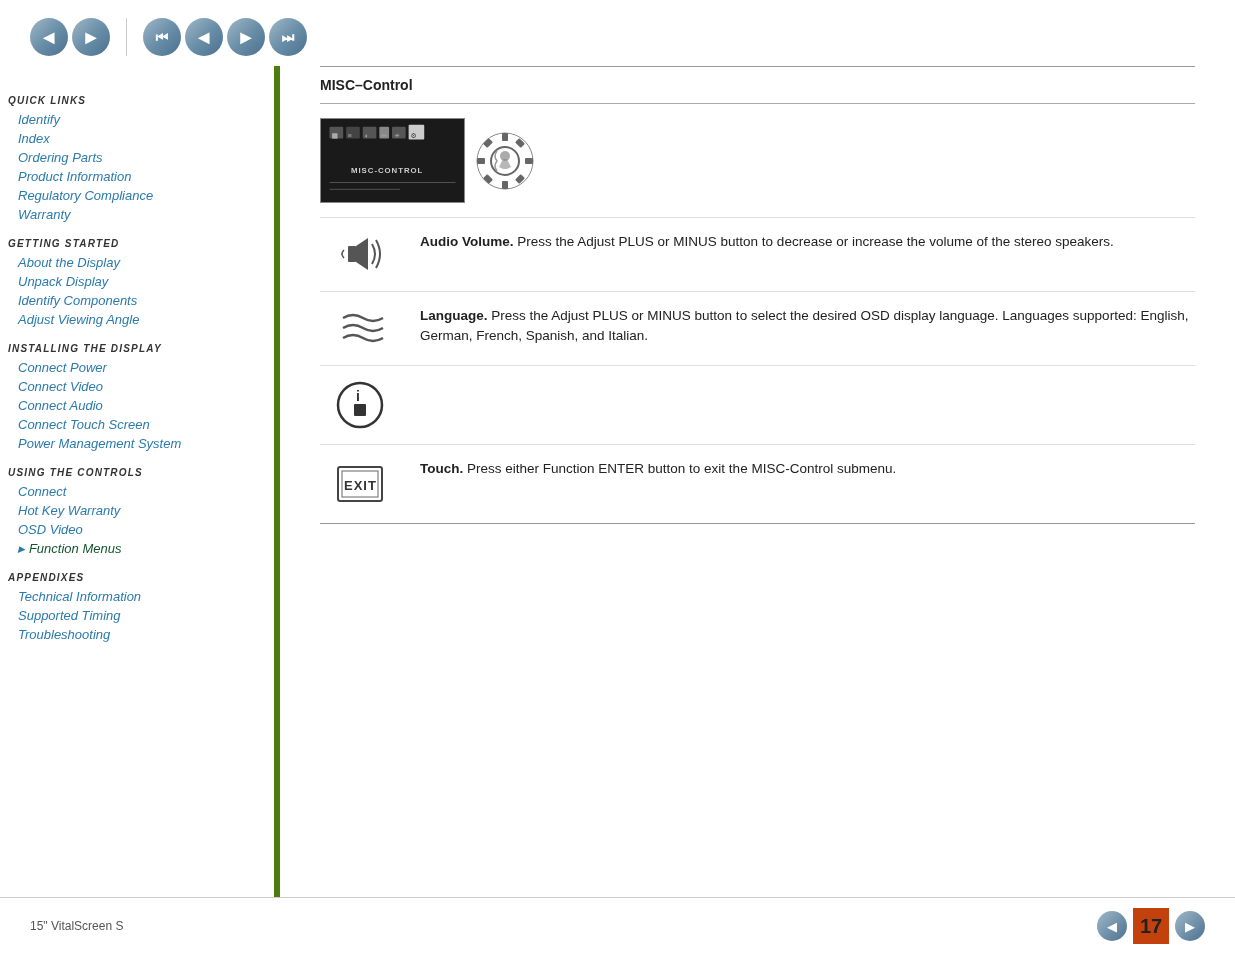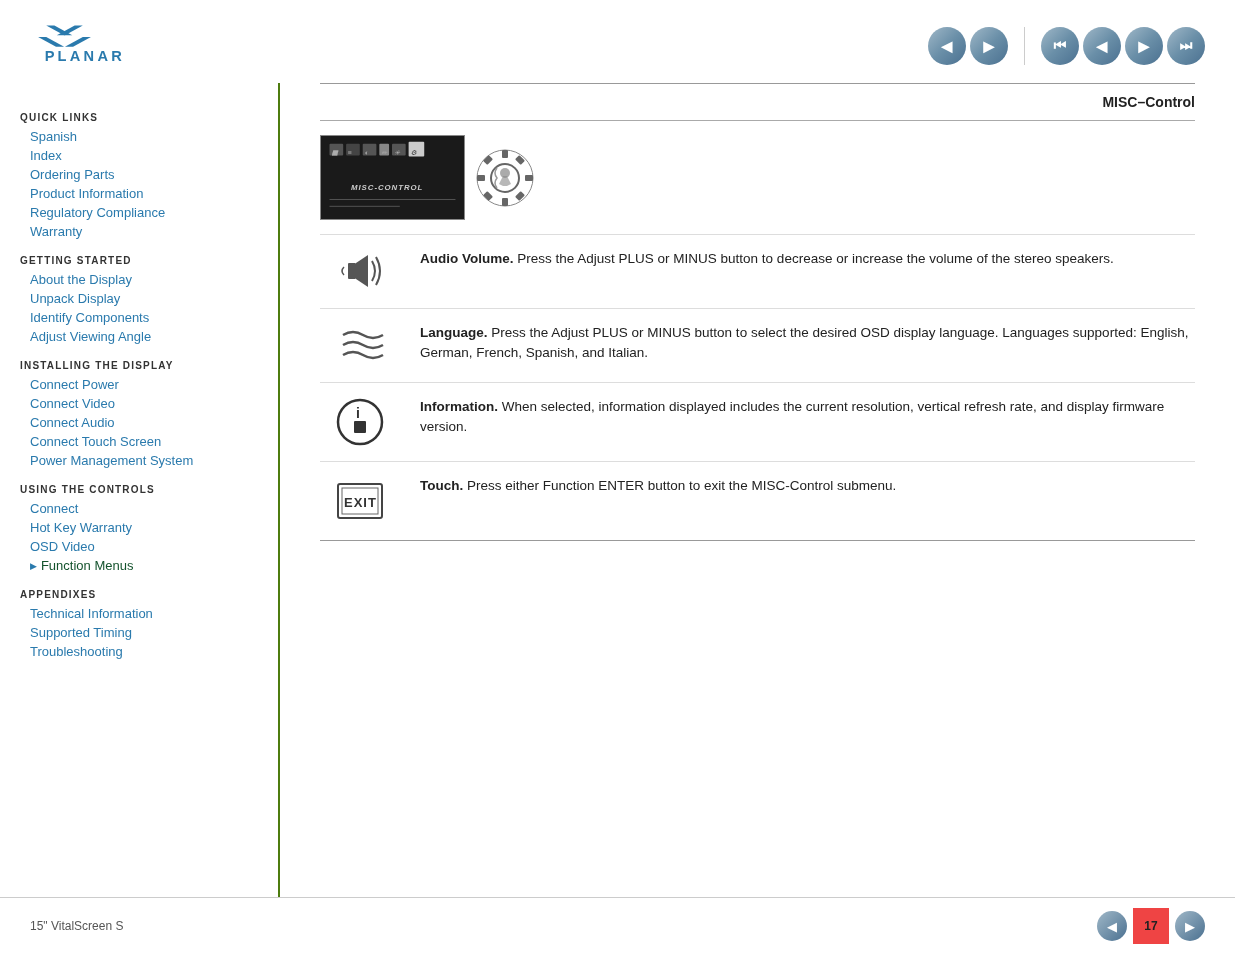--- a/index.html
+++ b/index.html
@@ -64,24 +64,25 @@
     .main-layout {
       display: flex;
       flex: 1;
       overflow: hidden;
     }
 
     
     .sidebar {
       width: 280px;
       min-width: 280px;
-      padding: 15px 20px;
-      border-right: 2px solid #4d7c0f;
+      padding: 15px 8px;
+      border-right: 6px solid #4d7c0f;
       overflow-y: auto;
       font-size: 13px;
+      font-style: italic;
     }
     .sidebar-section-title {
       font-size: 10px;
       font-weight: bold;
       color: #333;
       letter-spacing: 1.2px;
       margin-top: 14px;
       margin-bottom: 4px;
       text-transform: uppercase;
     }
@@ -109,21 +110,21 @@
     .content {
       flex: 1;
       padding: 0 40px 20px 40px;
       overflow-y: auto;
     }
     .content-top-border {
       border-top: 1px solid #999;
       margin-bottom: 0;
     }
     .page-title-bar {
-      text-align: right;
+      text-align: left;
       padding: 10px 0 10px 0;
       border-bottom: 1px solid #aaa;
       font-size: 14px;
       font-weight: bold;
       color: #222;
     }
 
     
     .content-section {
       margin-top: 0;
@@ -161,46 +162,45 @@
       align-items: flex-start;
       padding: 14px 0;
       border-bottom: 1px solid #ddd;
       gap: 20px;
     }
     .first-row-images {
       display: flex;
       align-items: center;
       gap: 10px;
       min-width: 250px;
-      font-style: italic;
     }
 
     
     .footer {
       display: flex;
       align-items: center;
       justify-content: space-between;
       padding: 10px 30px;
       border-top: 1px solid #ccc;
       font-size: 12px;
       color: #555;
     }
     .footer-page {
       display: flex;
       align-items: center;
       gap: 6px;
     }
     .footer-page-num {
       width: 36px;
       height: 36px;
-      background: #ef4444;
+      background: #c2410c;
       display: flex;
       align-items: center;
       justify-content: center;
-      font-size: 12px;
+      font-size: 20px;
       font-weight: bold;
       color: #222;
     }
     .footer-nav-btn {
       width: 30px;
       height: 30px;
       background: linear-gradient(135deg, #a0b8c8, #4a7090);
       border-radius: 50%;
       border: none;
       cursor: pointer;
@@ -208,35 +208,20 @@
       align-items: center;
       justify-content: center;
       color: white;
       font-size: 13px;
     }
   </style>
 </head>
 <body>
 
 <div class="header">
-  <div class="logo-area">
-
-    <svg class="logo-svg" viewBox="0 0 160 65" xmlns="http://www.w3.org/2000/svg">
-
-      <g fill="#2a7aad">
-
-        <polygon points="30,8 52,20 42,20 20,8"></polygon>
-        <polygon points="20,22 42,34 32,34 10,22"></polygon>
-
-        <polygon points="55,8 33,20 43,20 65,8"></polygon>
-        <polygon points="65,22 43,34 53,34 75,22"></polygon>
-      </g>
-      <text x="18" y="52" font-size="18" font-weight="bold" fill="#2a7aad" letter-spacing="4" font-family="Arial">PLANAR</text>
-    </svg>
-  </div>
 
   <div class="nav-buttons">
     <div class="nav-group">
       <button class="nav-btn">◀</button>
       <button class="nav-btn">▶</button>
     </div>
     <div class="nav-divider"></div>
     <div class="nav-group">
       <button class="nav-btn">⏮</button>
       <button class="nav-btn">◀</button>
@@ -244,21 +229,21 @@
       <button class="nav-btn">⏭</button>
     </div>
   </div>
 </div>
 
 <div class="main-layout">
 
   <div class="sidebar">
 
     <div class="sidebar-section-title">QUICK LINKS</div>
-    <a class="sidebar-link">Spanish</a>
+    <a class="sidebar-link">Identify</a>
     <a class="sidebar-link">Index</a>
     <a class="sidebar-link">Ordering Parts</a>
     <a class="sidebar-link">Product Information</a>
     <a class="sidebar-link">Regulatory Compliance</a>
     <a class="sidebar-link">Warranty</a>
 
     <div class="sidebar-section-title">GETTING STARTED</div>
     <a class="sidebar-link">About the Display</a>
     <a class="sidebar-link">Unpack Display</a>
     <a class="sidebar-link">Identify Components</a>
@@ -378,23 +363,20 @@
       </div>
 
       <div class="content-row">
         <div class="row-icon">
           <svg width="50" height="50" viewBox="0 0 50 50">
             <circle cx="25" cy="25" r="22" fill="none" stroke="#333" stroke-width="2.5"></circle>
             <text x="21" y="21" font-size="14" font-weight="bold" fill="#333" font-family="Arial">i</text>
             <rect x="19" y="24" width="12" height="12" fill="#333" rx="1"></rect>
           </svg>
         </div>
-        <div class="row-text">
-          <span><b>Information.</b><span>  When selected, information displayed includes the current resolution, vertical refresh rate, and display firmware version.</span></span>
-        </div>
       </div>
 
       <div class="content-row">
         <div class="row-icon">
           <svg width="60" height="50" viewBox="0 0 60 50">
 
             <rect x="8" y="8" width="44" height="34" fill="none" stroke="#444" stroke-width="2" rx="2"></rect>
 
             <rect x="12" y="12" width="36" height="26" fill="none" stroke="#666" stroke-width="1"></rect>
 

